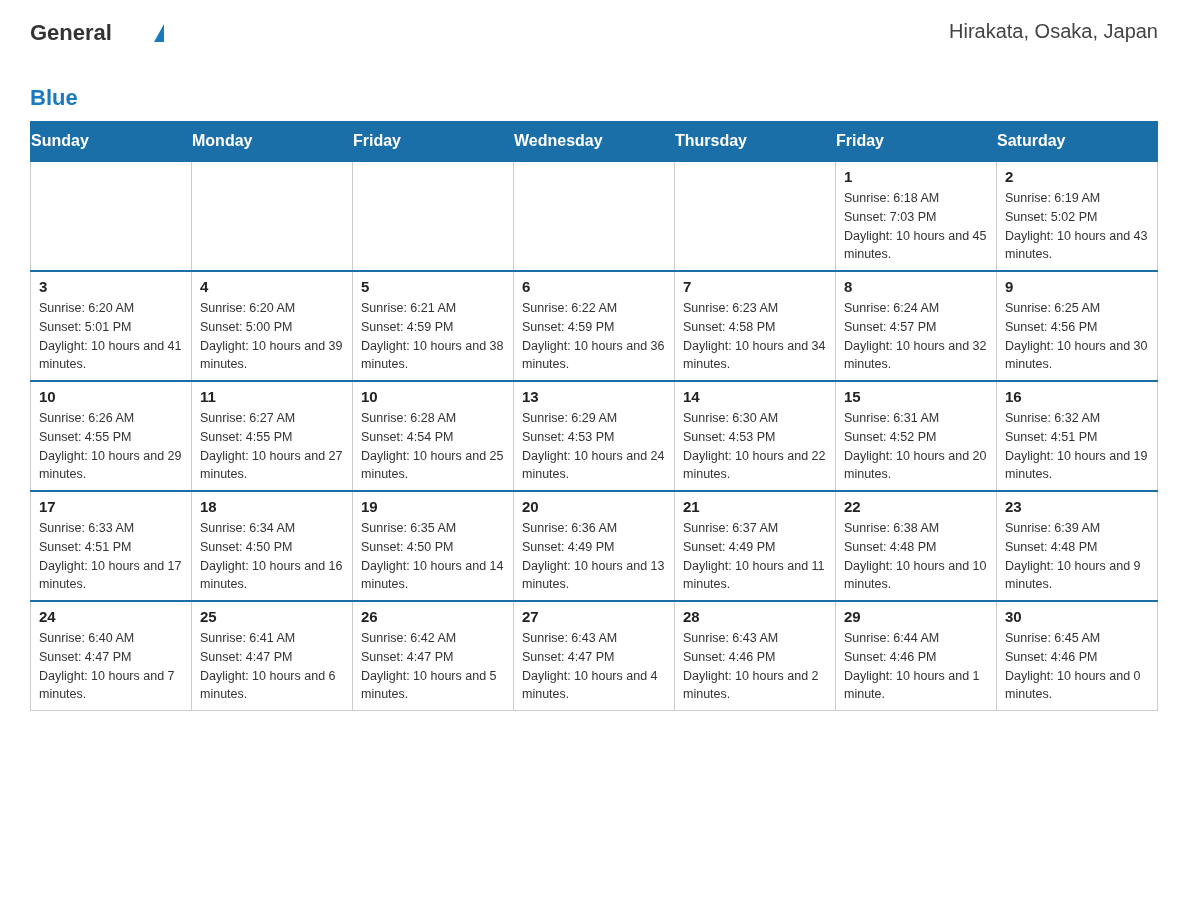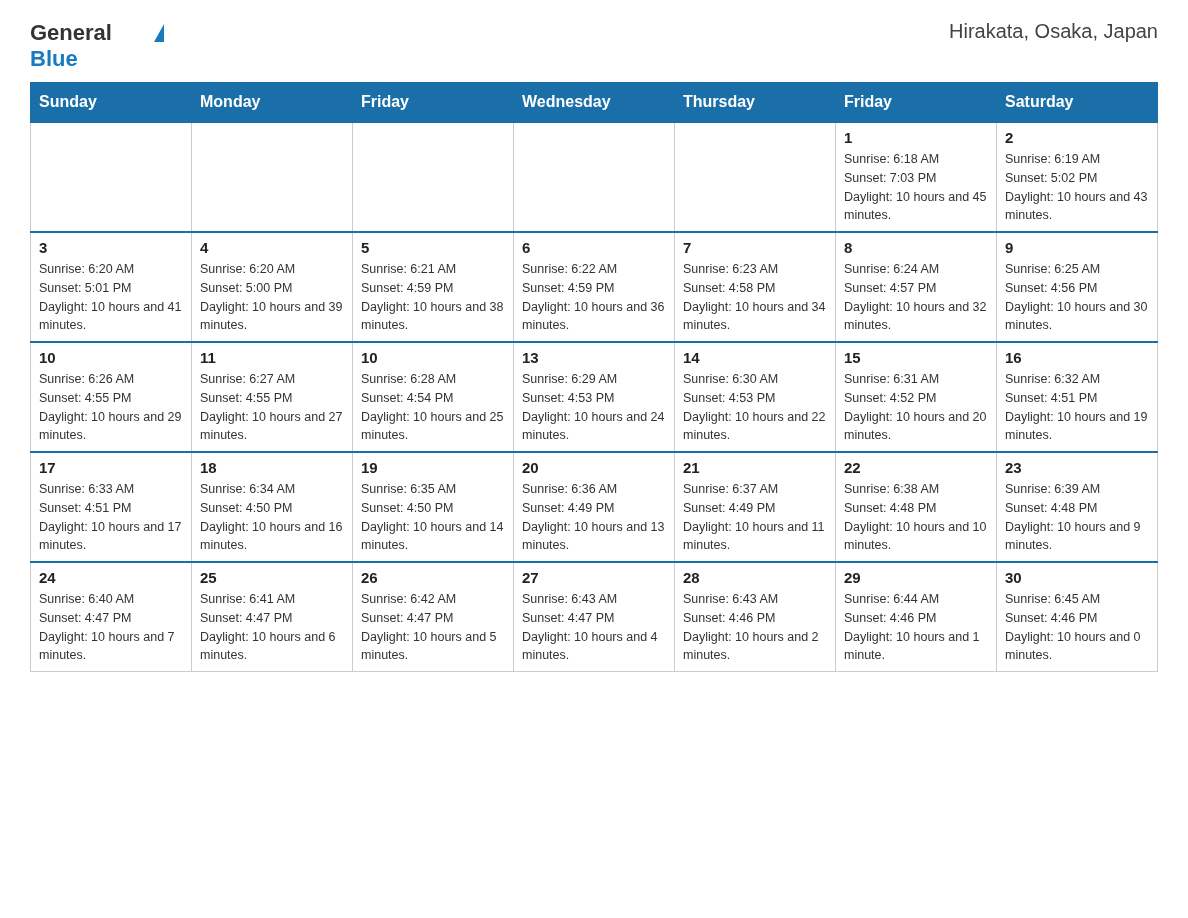--- a/index.html
+++ b/index.html
@@ -35,20 +35,21 @@
       border-left: 10px solid transparent;
       border-right: 0px solid transparent;
       border-bottom: 18px solid #1a7abf;
       margin: 0 2px;
       display: inline-block;
     }
     .logo-blue {
       color: #1a7abf;
       font-size: 22px;
       font-weight: bold;
+      margin-top: 39px;
     }
     .title-section {
       text-align: right;
     }
     .month-title {
       font-size: 48px;
       font-weight: bold;
       color: #222;
       line-height: 1.1;
     }
@@ -59,21 +60,21 @@
     .calendar {
       width: 100%;
       border-collapse: collapse;
       margin-top: 10px;
     }
     .calendar th {
       background: #1a6fa8;
       color: #fff;
       font-size: 16px;
       font-weight: bold;
-      padding: 10px 8px;
+      padding: 10px 0;
       text-align: left;
       border: 1px solid #1a6fa8;
     }
     .calendar td {
       border: 1px solid #ccc;
       vertical-align: top;
       padding: 6px 8px;
       width: 14.28%;
       min-height: 110px;
       background: #fff;

